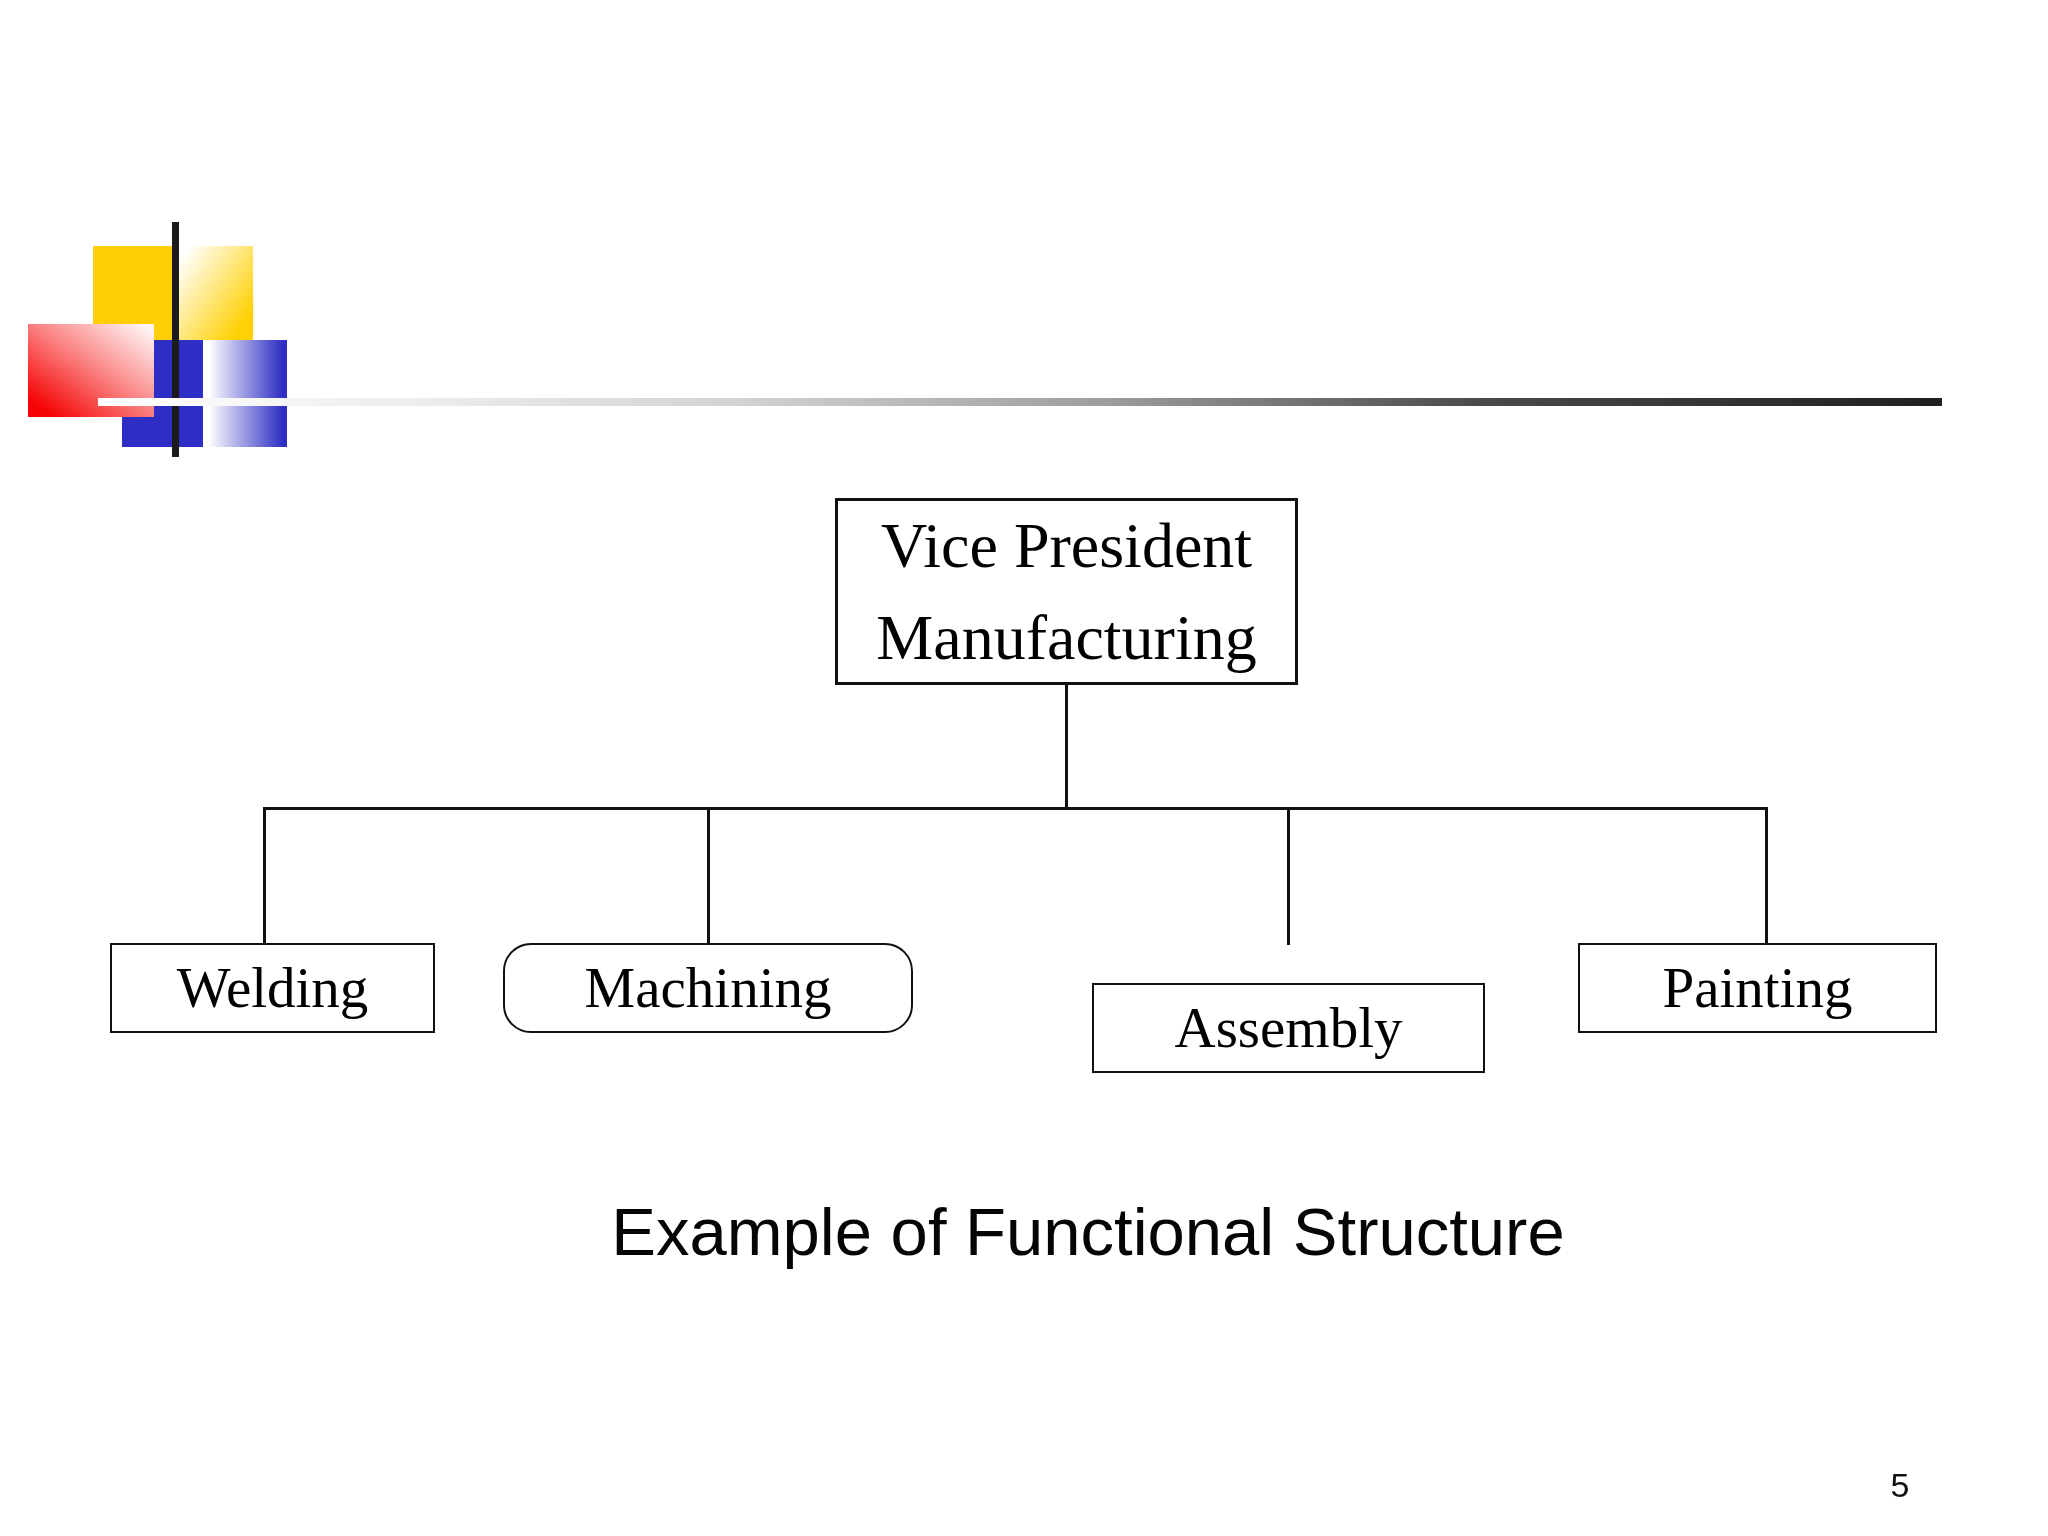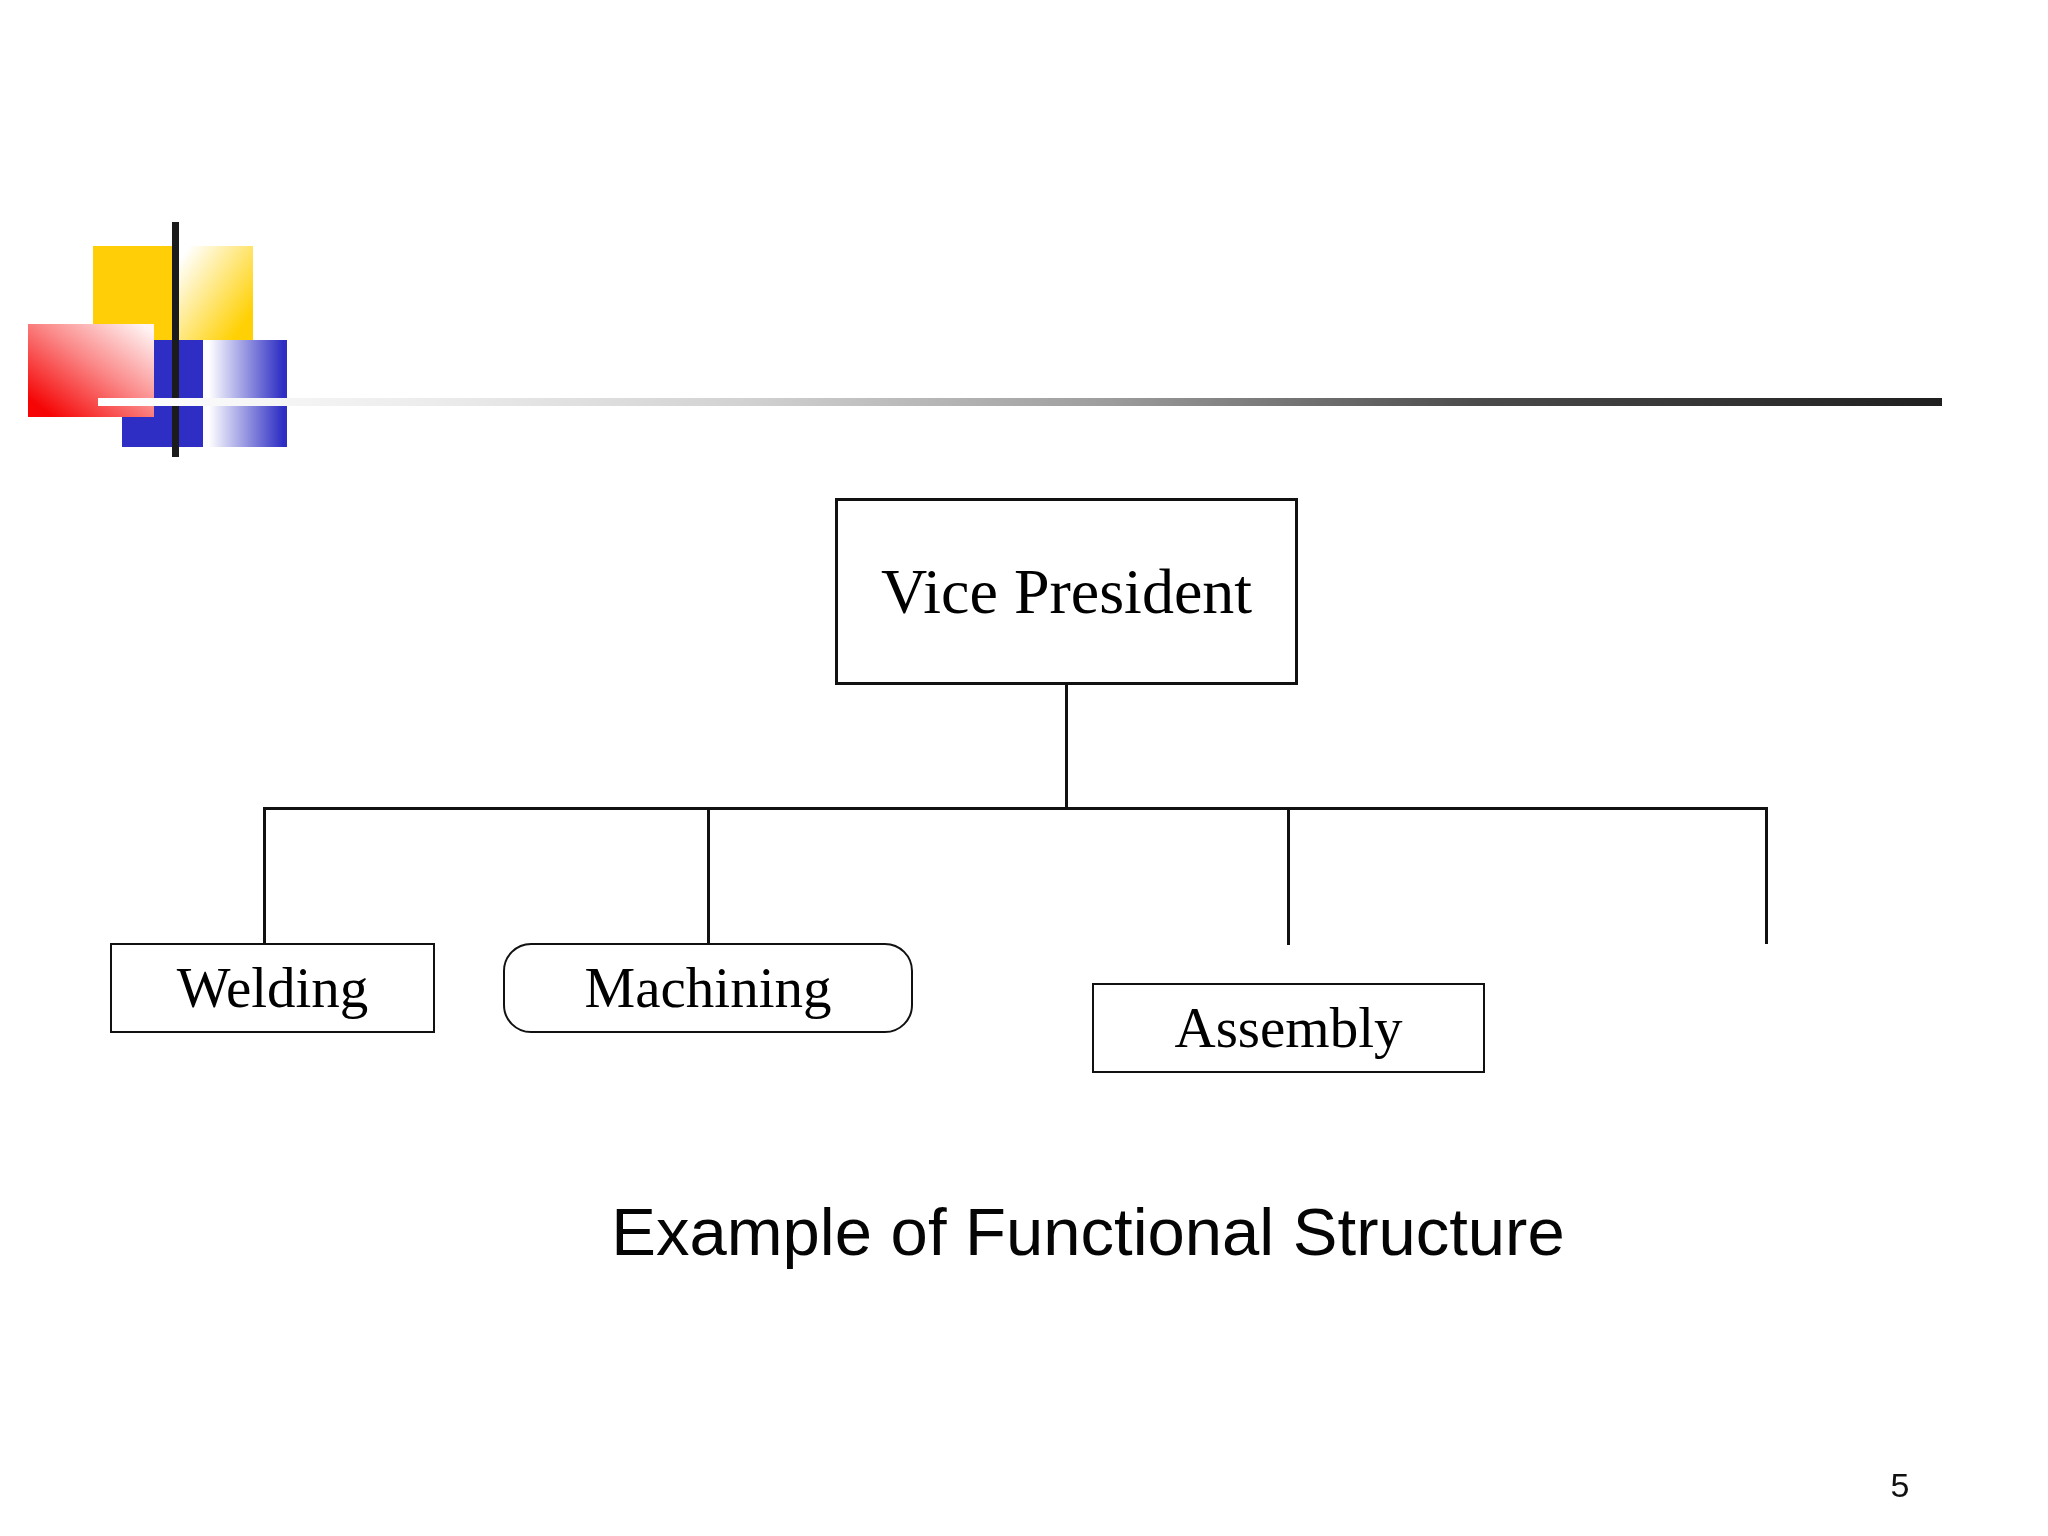--- a/index.html
+++ b/index.html
@@ -116,32 +116,36 @@
 
   <div class="abs connector conn-root-drop"></div>
   <div class="abs connector conn-bus"></div>
   <div class="abs connector conn-drop-1"></div>
   <div class="abs connector conn-drop-2"></div>
   <div class="abs connector conn-drop-3"></div>
   <div class="abs connector conn-drop-4"></div>
 
   <div class="abs node node-root">
     <span>Vice President</span>
+    <span>Manufacturing</span>
   </div>
 
   <div class="abs node node-child node-welding">
     <span>Welding</span>
   </div>
 
   <div class="abs node node-child node-machining">
     <span>Machining</span>
   </div>
 
   <div class="abs node node-child node-assembly">
     <span>Assembly</span>
   </div>
 
+  <div class="abs node node-child node-painting">
+    <span>Painting</span>
+  </div>
 
   <div class="abs caption">Example of Functional Structure</div>
 
   <div class="abs page-number">5</div>
 
 </div>
 
 </body></html>

